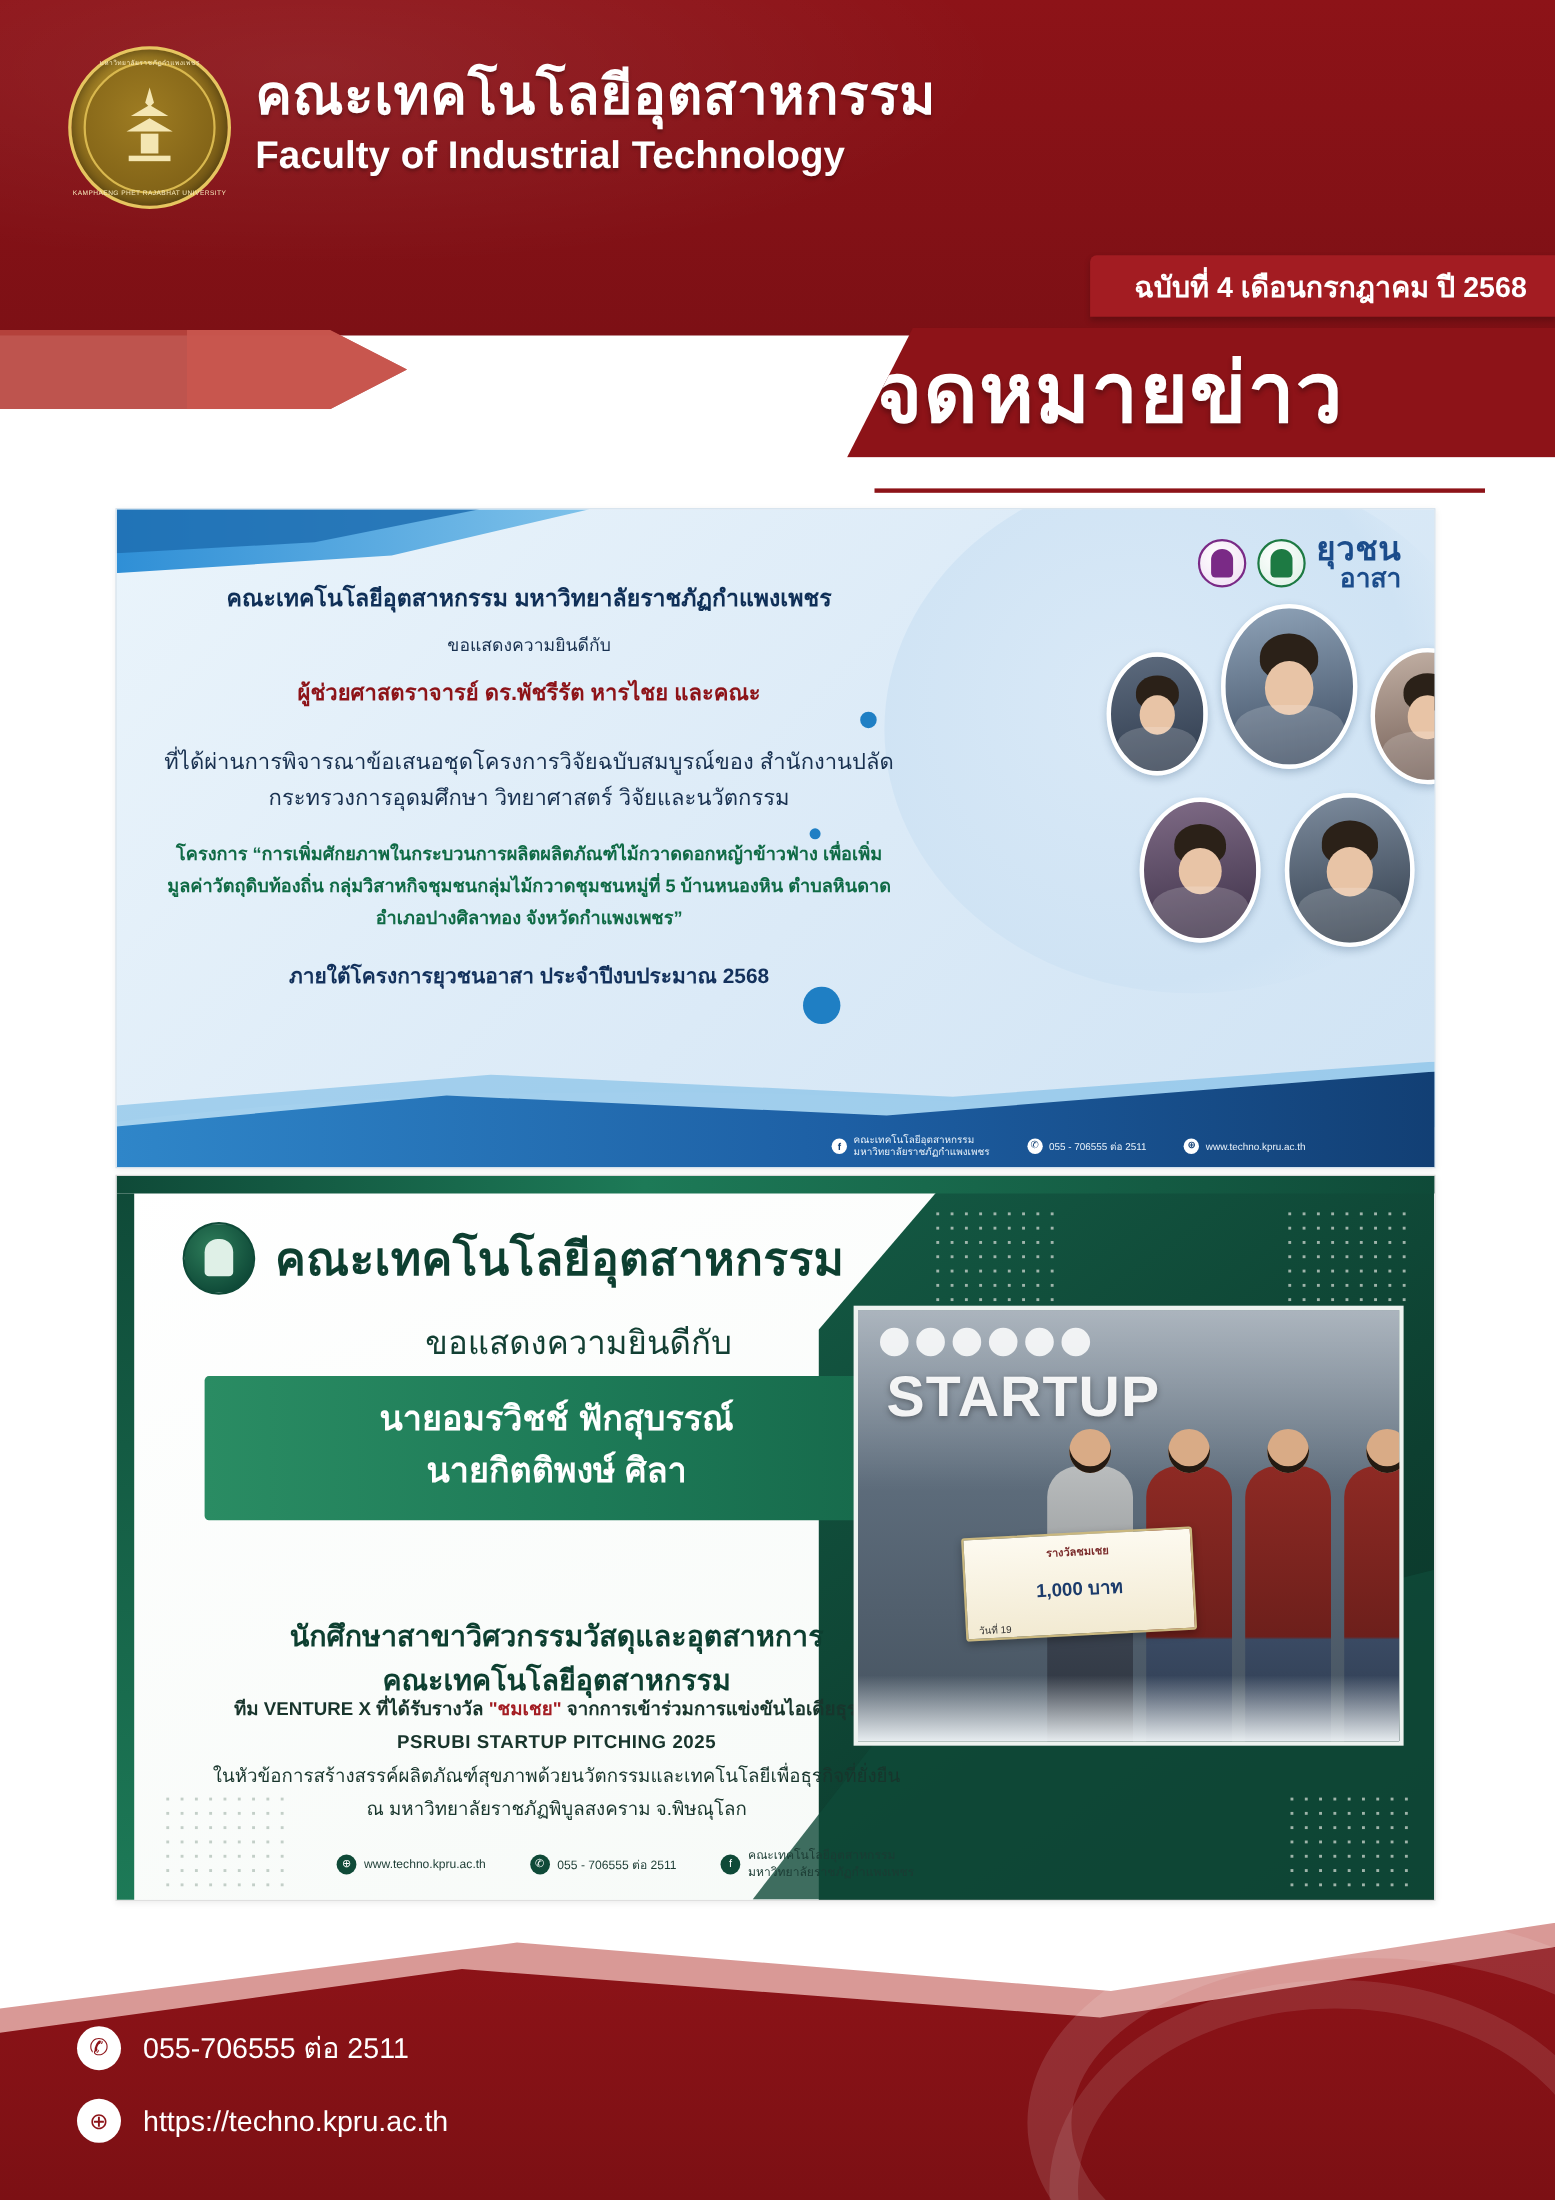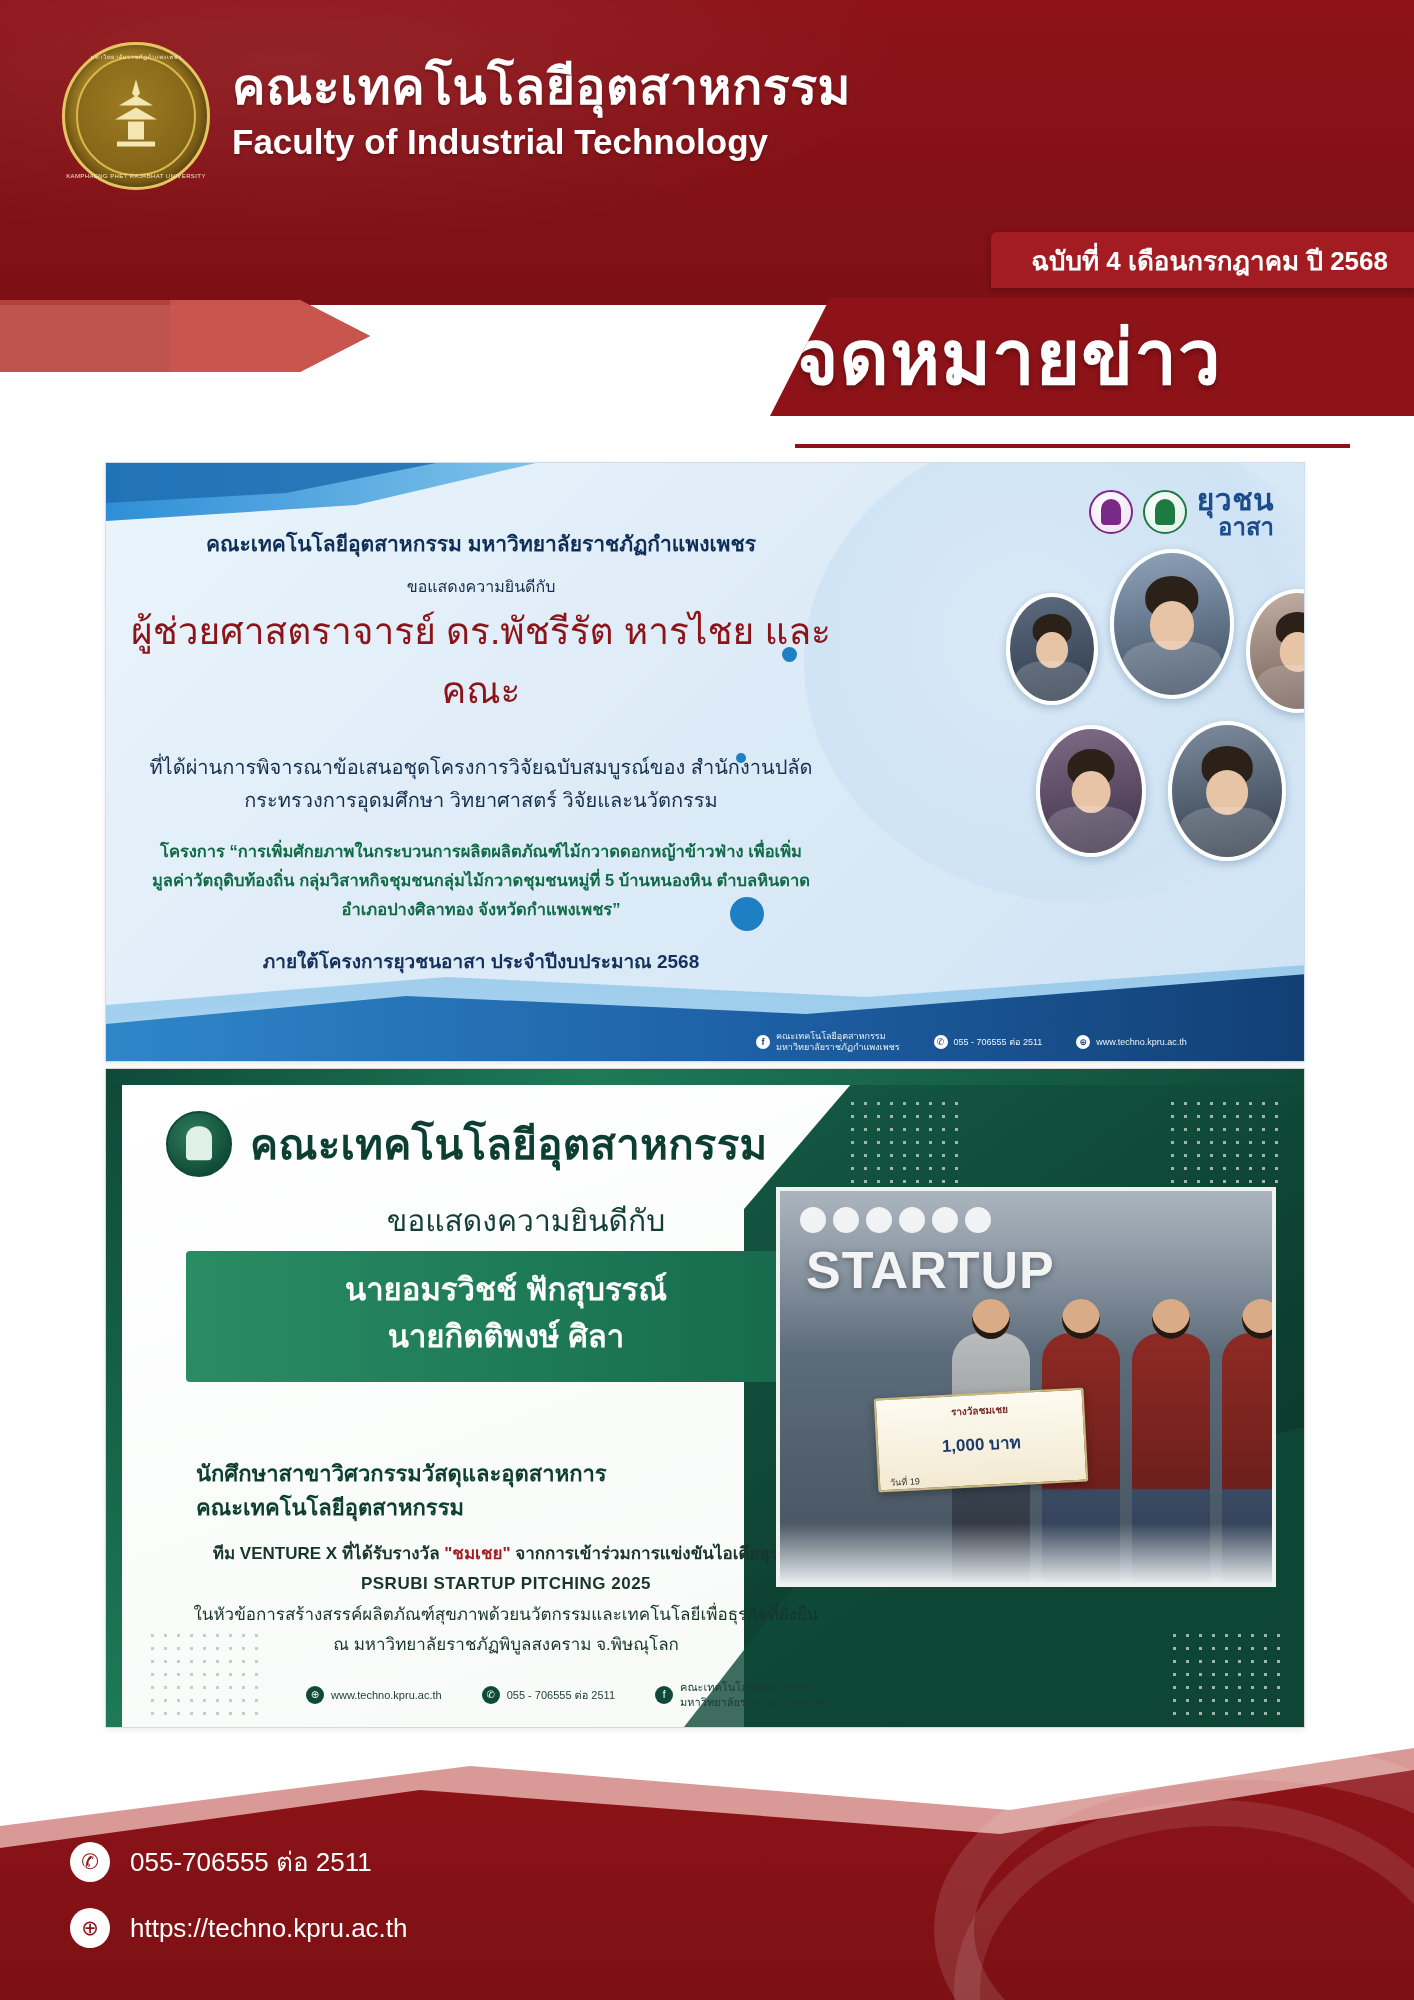--- a/index.html
+++ b/index.html
@@ -164,21 +164,21 @@
     background: #6fb6e3;
     clip-path: polygon(0 40px, 340px 12px, 760px 32px, 1200px 0, 1200px 60px, 0 60px);
     opacity: .55;
   }
   .c1-dot {
     position: absolute; border-radius: 50%; background: #1f7fc4;
   }
   .c1-text { position: absolute; left: 0; top: 28px; width: 740px; text-align: center; padding-left: 10px; }
   .c1-l1 { font-size: 21px; font-weight: bold; color: #0f2f57; margin-top: 36px; }
   .c1-l2 { font-size: 16px; color: #18304f; margin-top: 14px; }
-  .c1-l3 { font-size: 37px; font-weight: normal; color: #8d1318; margin-top: 2px; }
+  .c1-l3 { font-size: 20px; font-weight: bold; color: #8d1318; margin-top: 14px; }
   .c1-l4 { font-size: 20px; color: #18304f; margin-top: 32px; line-height: 1.65; }
   .c1-l5 { font-size: 16.5px; font-weight: bold; color: #0f6a45; margin-top: 20px; line-height: 1.75; padding: 0 34px; }
   .c1-l6 { font-size: 19px; font-weight: bold; color: #13315c; margin-top: 22px; }
 
   .c1-logos {
     position: absolute; right: 30px; top: 22px;
     display: flex; align-items: center; gap: 10px;
   }
   .mini-seal {
     width: 44px; height: 44px; border-radius: 50%;
@@ -320,23 +320,23 @@
     width: 640px; padding: 16px 0 22px;
     background: linear-gradient(90deg, #2a8c63 0%, #1d7a57 55%, #16684a 100%);
     border-radius: 4px;
     text-align: center;
   }
   .name-panel div {
     color: #ffffff; font-size: 31px; font-weight: bold;
     line-height: 1.5;
   }
   .c2-role {
-    position: absolute; left: 90px; top: 388px;
-    width: 620px; text-align: left;
-    font-size: 22px; font-weight: bold; color: #0d3f30; line-height: 1.55;
+    position: absolute; left: 90px; top: 398px;
+    width: 620px; text-align: center;
+    font-size: 26px; font-weight: bold; color: #0d3f30; line-height: 1.55;
   }
   .c2-body {
     position: absolute; left: 70px; top: 470px;
     width: 660px; text-align: center;
     font-size: 17px; color: #18352c; line-height: 1.78;
   }
   .c2-body .b1 { font-weight: bold; }
   .c2-body .award { color: #a31c22; font-weight: bold; }
   .c2-body .b2 { font-weight: bold; letter-spacing: .5px; }
 

